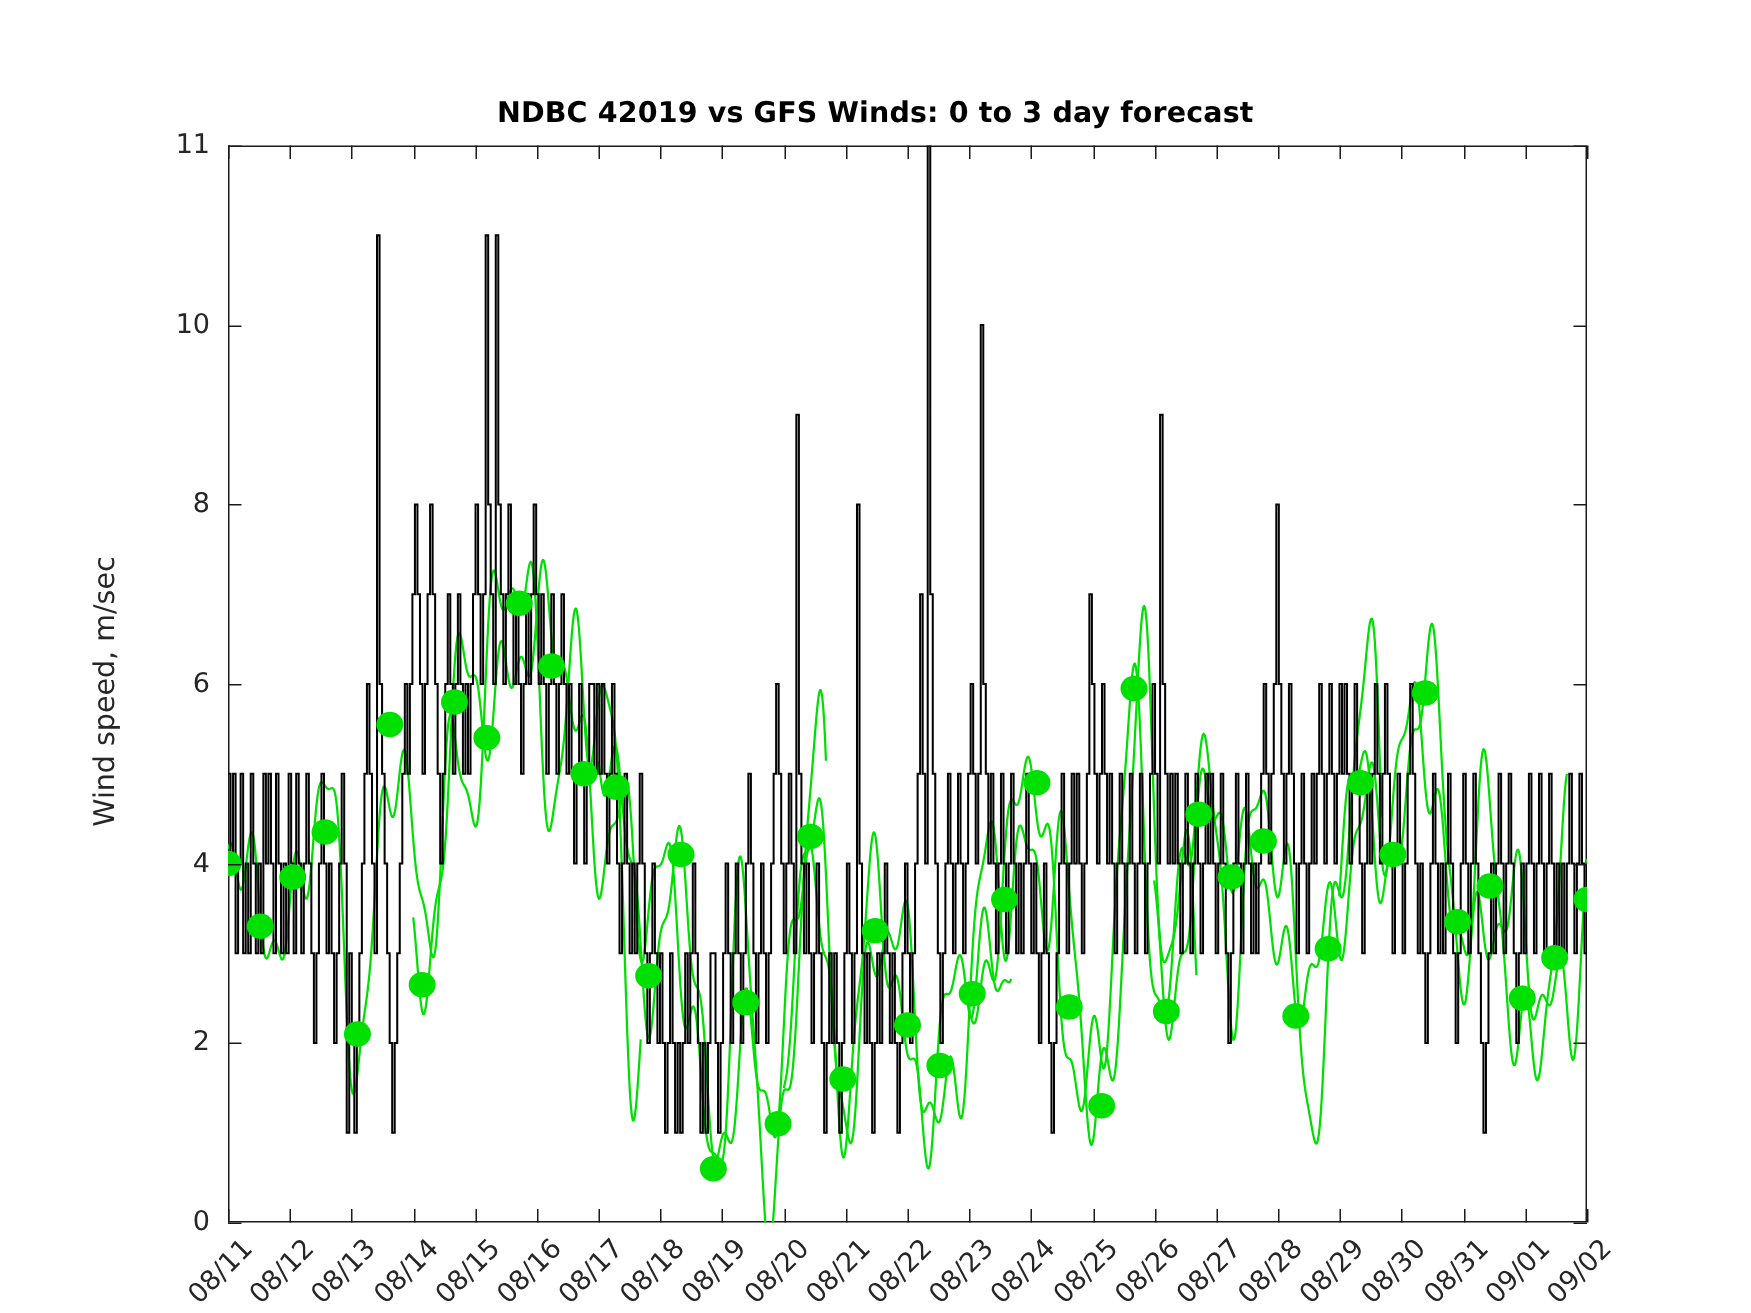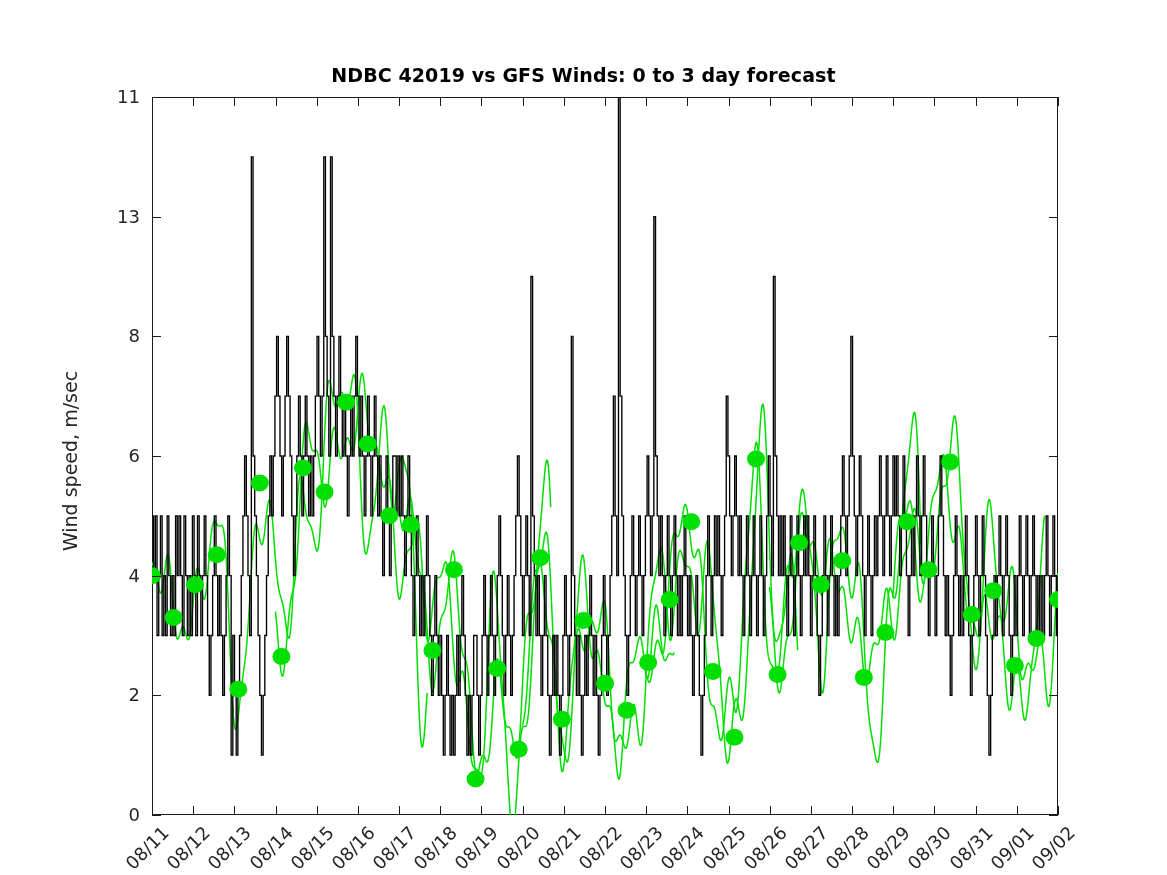--- a/index.html
+++ b/index.html
@@ -56,21 +56,21 @@
   <div id="chart-title">NDBC 42019 vs GFS Winds: 0 to 3 day forecast</div>
 
   <div id="y-axis-label">Wind speed, m/sec</div>
 
   <div id="y-ticklabels">
       <div class="ytick-label" style="top: 779px;">0</div>
       <div class="ytick-label" style="top: 659.333px;">2</div>
       <div class="ytick-label" style="top: 539.667px;">4</div>
       <div class="ytick-label" style="top: 420px;">6</div>
       <div class="ytick-label" style="top: 300.333px;">8</div>
-      <div class="ytick-label" style="top: 180.667px;">13</div>
+      <div class="ytick-label" style="top: 180.667px;">10</div>
       <div class="ytick-label" style="top: 61px;">11</div>
     </div>
   <div id="x-ticklabels">
       <div class="xtick-label" style="left: 86px; width: 72px;">08/11</div>
       <div class="xtick-label" style="left: 127.182px; width: 72px;">08/12</div>
       <div class="xtick-label" style="left: 168.364px; width: 72px;">08/13</div>
       <div class="xtick-label" style="left: 209.545px; width: 72px;">08/14</div>
       <div class="xtick-label" style="left: 250.727px; width: 72px;">08/15</div>
       <div class="xtick-label" style="left: 291.909px; width: 72px;">08/16</div>
       <div class="xtick-label" style="left: 333.091px; width: 72px;">08/17</div>

